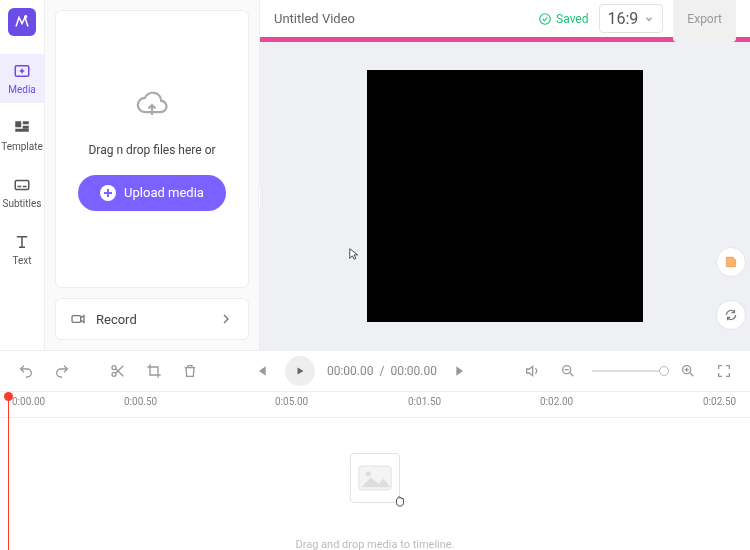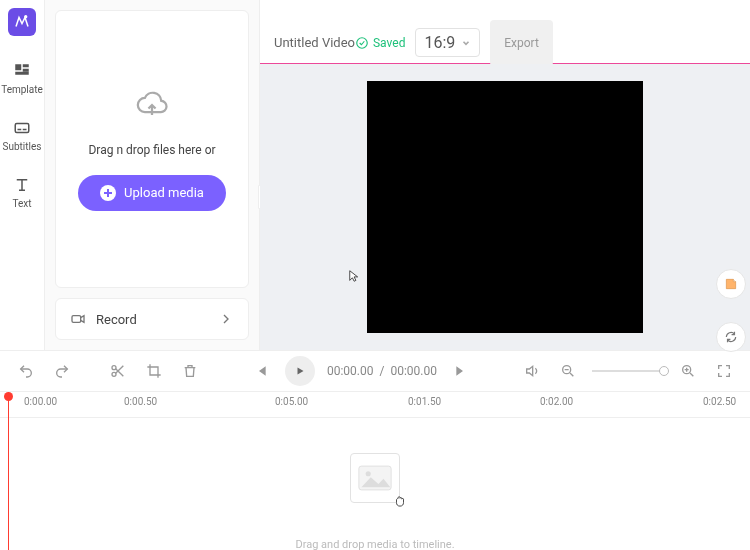--- a/index.html
+++ b/index.html
@@ -63,22 +63,22 @@
   .collapse-handle {
     position: absolute; left: 258px; top: 185px; width: 14px; height: 24px;
     background: #fff; border: 1px solid #eee; border-radius: 0 12px 12px 0;
     display: flex; align-items: center; justify-content: center; cursor: pointer;
     font-size: 10px; color: #888;
   }
 
   
   .preview-area { flex: 1; display: flex; flex-direction: column; position: relative; }
   .preview-header {
-    height: 42px; display: flex; align-items: center; 
-    padding: 0 14px; border-bottom: 1px solid #ec4899; margin-top: 22px;
+    height: 42px; display: flex; align-items: center; justify-content: space-between;
+    padding: 0 14px; border-bottom: 5px solid #ec4899;
   }
   .preview-header .title { color: #666; font-size: 13px; }
   .preview-header .right { display: flex; align-items: center; gap: 10px; }
   .saved { color: #1fc17b; font-size: 12px; display: flex; align-items: center; gap: 4px; }
   .saved svg { width: 14px; height: 14px; }
   .aspect-select {
     border: 1px solid #e2e2e2; border-radius: 4px; padding: 4px 8px;
     font-size: 16px; color: #555; display: flex; align-items: center; gap: 6px;
     cursor: pointer; background: #fff;
   }
@@ -176,20 +176,27 @@
   <div class="top">
 
     <div class="nav">
       <div class="logo">
         <svg viewBox="0 0 24 24" fill="none" stroke="#fff" stroke-width="2">
             <path d="M4 18 L8 6 L12 14 L16 6 L20 18"></path>
             <circle cx="17" cy="5" r="1.2" fill="#fff"></circle>
           </svg>
       </div>
 
+      <div class="nav-item active">
+        <svg viewBox="0 0 24 24" fill="none" stroke="currentColor" stroke-width="2">
+            <rect x="3" y="5" width="18" height="14" rx="2"></rect>
+            <path d="M12 9v6M9 12h6"></path>
+          </svg>
+        <span>Media</span>
+      </div>
 
       <div class="nav-item">
         <svg viewBox="0 0 24 24" fill="currentColor">
             <rect x="3" y="3" width="8" height="8"></rect>
             <rect x="13" y="3" width="8" height="4"></rect>
             <rect x="13" y="9" width="8" height="4"></rect>
             <rect x="3" y="13" width="18" height="4"></rect>
           </svg>
         <span>Template</span>
       </div>
@@ -378,21 +385,21 @@
       <button class="ico">
           <svg viewBox="0 0 24 24" fill="none" stroke="currentColor" stroke-width="2">
             <path d="M9 4H4v5M15 4h5v5M9 20H4v-5M15 20h5v-5"></path>
           </svg>
         </button>
     </div>
   </div>
 
   <div class="timeline">
     <div class="ruler" id="ruler">
-        <span class="tick" style="left: 24px;">0:00.00</span>
+        <span class="tick" style="left: 12px;">0:00.00</span>
         <span class="tick" style="left: 124px;">0:00.50</span>
         <span class="tick" style="left: 275px;">0:05.00</span>
         <span class="tick" style="left: 408px;">0:01.50</span>
         <span class="tick" style="left: 540px;">0:02.00</span>
         <span class="tick" style="left: 675px; padding-left: 28px;">0:02.50</span>
       </div>
     <div class="playhead"></div>
 
     <div class="tracks">
       <div class="media-drop">

